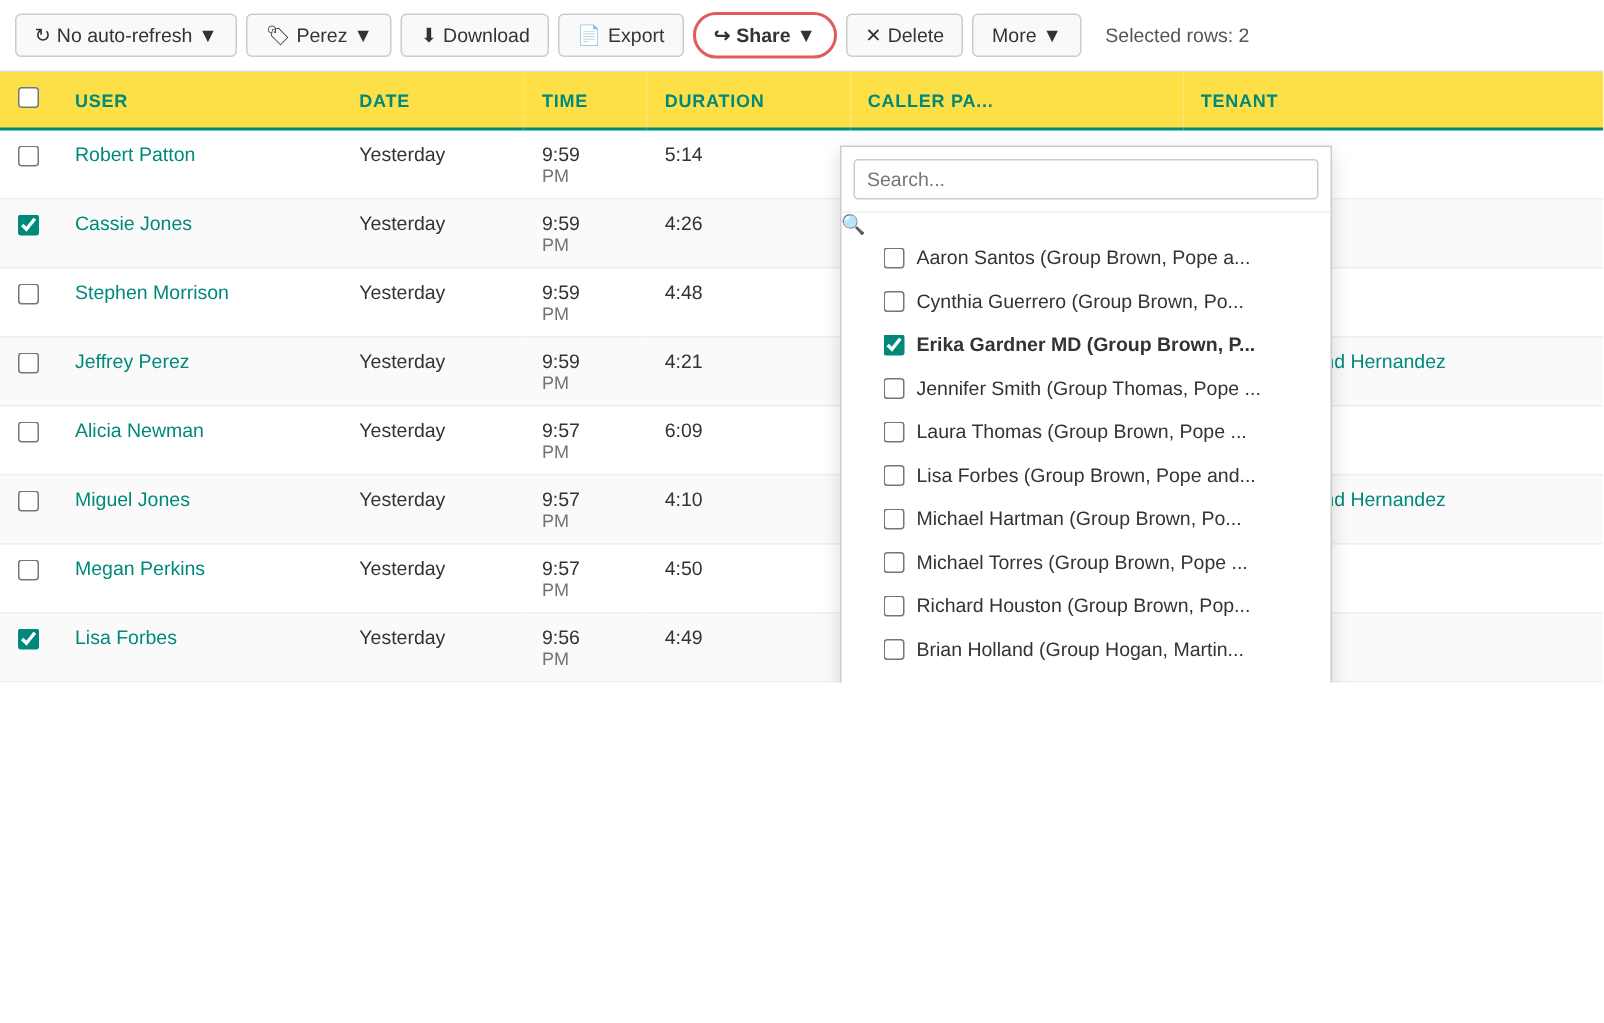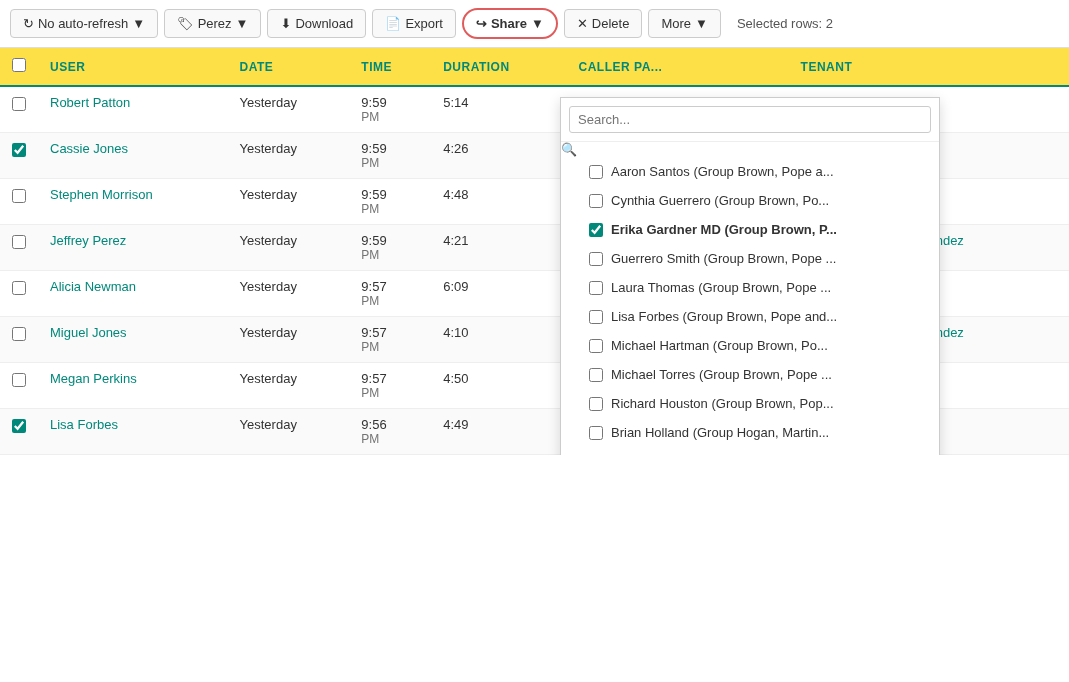--- a/index.html
+++ b/index.html
@@ -75,21 +75,21 @@
     .caller-col { color: #00897b; }
 
     
     input[type="checkbox"] { cursor: pointer; width: 14px; height: 14px; accent-color: #00897b; }
 
     
     .dropdown-overlay {
       position: absolute;
       top: 49px;
       left: 560px;
-      width: 380px;
+      width: 328px;
       background: #fff;
       border: 1px solid #ccc;
       box-shadow: 0 4px 12px rgba(0,0,0,0.15);
       z-index: 100;
     }
     .dropdown-search {
       padding: 8px;
       border-bottom: 1px solid #eee;
       display: flex;
       align-items: center;
@@ -353,21 +353,21 @@
         <div class="dropdown-item">
       <input type="checkbox" style="">
       <span>Cynthia Guerrero (Group Brown, Po...</span>
     </div>
         <div class="dropdown-item checked-item">
       <input type="checkbox" checked="" style="">
       <span>Erika Gardner MD (Group Brown, P...</span>
     </div>
         <div class="dropdown-item">
       <input type="checkbox" style="">
-      <span>Guerrero Smith (Group Brown, Pope ...</span>
+      <span>Jennifer Smith (Group Thomas, Pope ...</span>
     </div>
         <div class="dropdown-item">
       <input type="checkbox" style="">
       <span>Laura Thomas (Group Brown, Pope ...</span>
     </div>
         <div class="dropdown-item">
       <input type="checkbox" style="">
       <span>Lisa Forbes (Group Brown, Pope and...</span>
     </div>
         <div class="dropdown-item">

